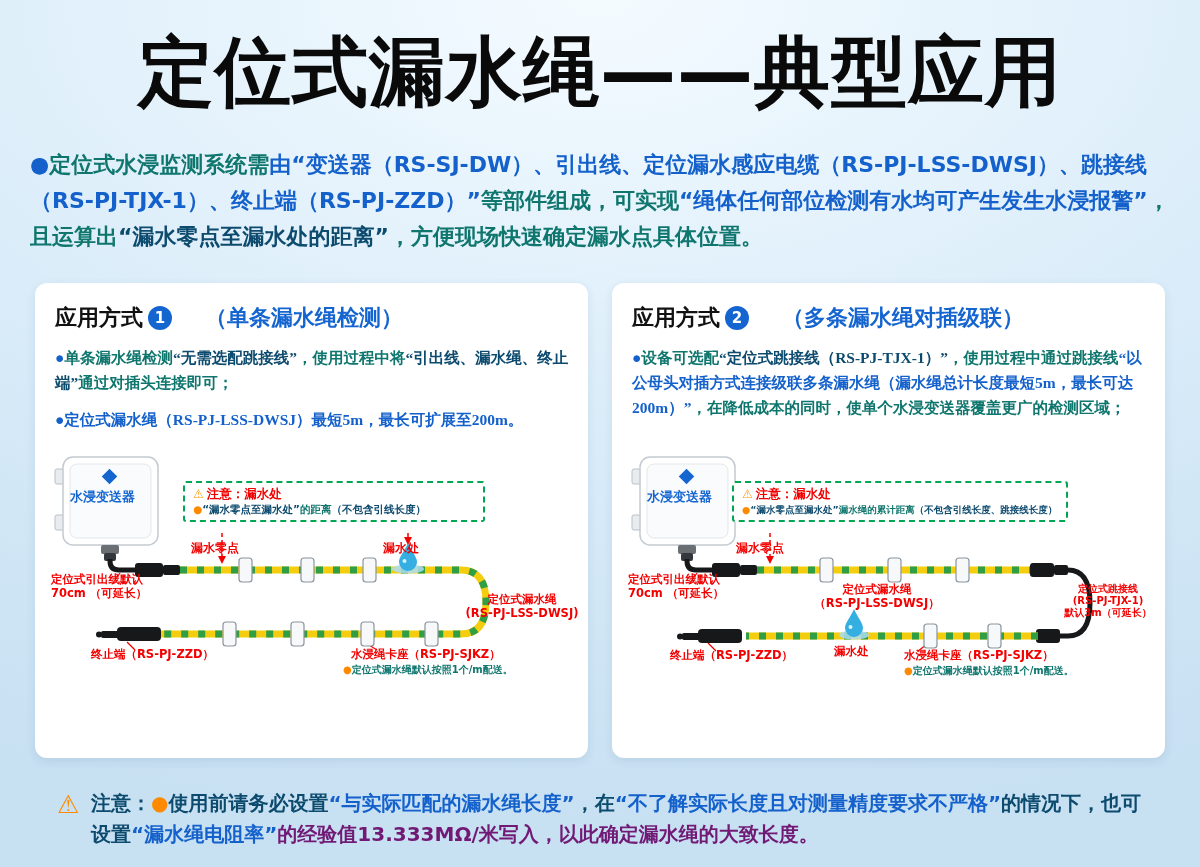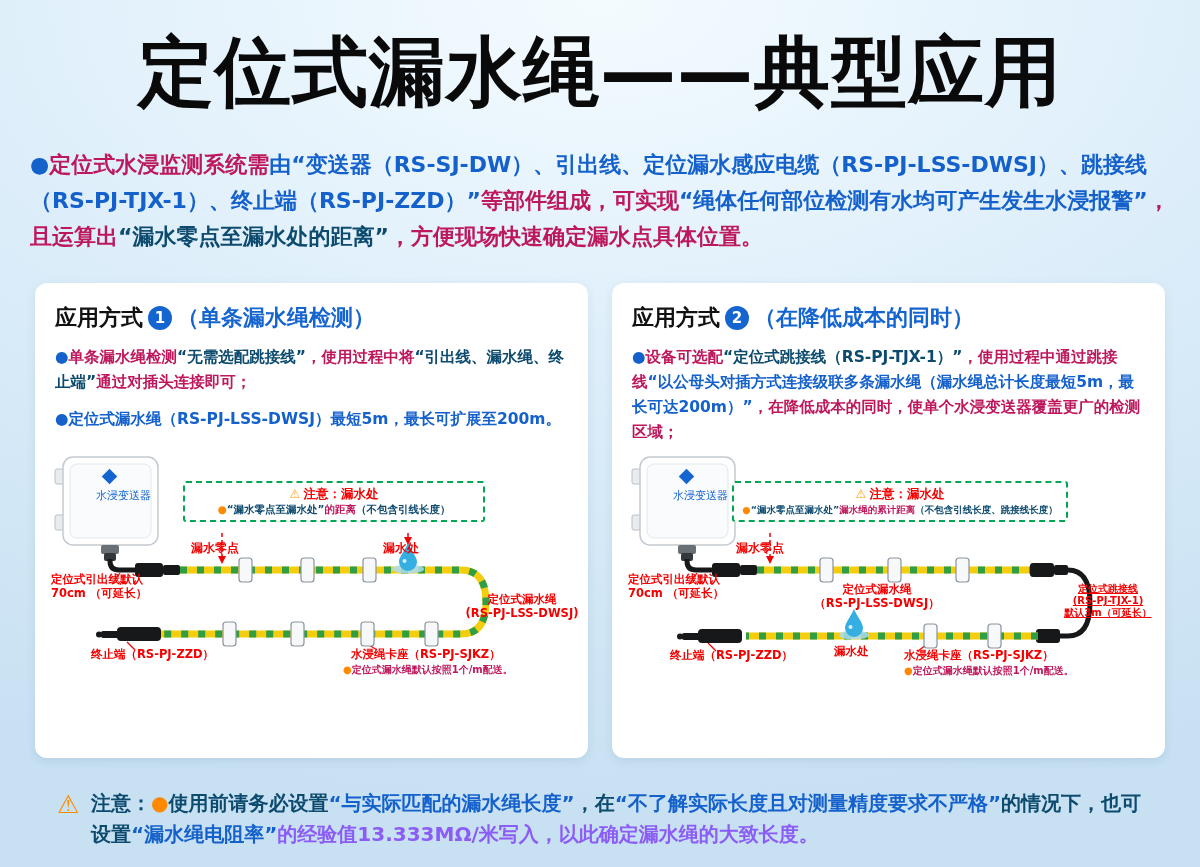--- a/index.html
+++ b/index.html
@@ -27,48 +27,48 @@
     width:553px; height:475px; padding:20px 14px 0 14px;
     box-shadow:0 3px 10px rgba(30,80,120,0.10);
   }
   .card-title { display:flex; align-items:center; gap:5px; font-size:22px; font-weight:800; padding-left:6px; }
   .ct-prefix { color:#111; }
   .badge {
     display:inline-flex; align-items:center; justify-content:center;
     width:24px; height:24px; border-radius:50%;
     background:#1565d1; color:#fff; font-size:15px; font-weight:800;
   }
-  .ct-suffix { color:#1565d1; }
-  .card-body { font-size:15.5px; font-weight:700; line-height:25px; margin-top:12px; padding:0 4px 0 6px; }
+  .ct-suffix { color:#1565d1;margin-left:28px; }
+  .card-body { font-size:15.5px; font-weight:700; line-height:25px; margin-top:12px; padding:0 4px 0 6px;font-family:Liberation Serif, serif; }
   .card-body + .card-body { }
 
-  .seg-black { color:#be185d; }
-  .seg-dark  { color:#8b5cf6; }
+  .seg-black { color:#0f766e; }
+  .seg-dark  { color:#701a75; }
   .seg-blue  { color:#1461cc; }
   .seg-red   { color:#0c4a6e; }
   .seg-orange{ color:#ff8a00; }
   .seg-b { font-weight:900; }
 
   .diagram { position:absolute; left:8px; top:172px; width:540px; height:250px; }
   .dsvg { position:absolute; left:0; top:0; }
 
   .dlabel {
     position:absolute; color:#f30000; font-weight:800;
     font-size:11.5px; line-height:13.5px; white-space:nowrap;
   }
   .dlabel.big { font-size:12px; }
   .dlabel.center { text-align:center; white-space:normal; }
-  .dlabel.small { font-size:10px; line-height:12px;text-decoration:underline; }
+  .dlabel.small { font-size:10px; line-height:12px; }
   .device-label {
-    position:absolute; color:#1565d1; font-weight:400; font-size:11px;
-    text-align:right; white-space:nowrap;
+    position:absolute; color:#1565d1; font-weight:700; font-size:13px;
+    text-align:left; white-space:nowrap;
   }
   .note-box {
     position:absolute; border:2px dashed #00a651; border-radius:3px;
-    padding:3px 8px 4px; background:rgba(255,255,255,0.92);text-align:center;
+    padding:3px 8px 4px; background:rgba(255,255,255,0.92);
   }
   .note-title { font-size:12.5px; font-weight:800; color:#f30000; line-height:15px; }
   .note-title .warn { color:#ff9800; margin-right:3px; font-size:12px; }
   .note-line2 { font-size:10.5px; font-weight:700; line-height:13px; margin-top:1px; white-space:nowrap; }
   .note-line2.tiny { font-size:9.5px; }
   .clip-note { position:absolute; font-size:10px; font-weight:700; color:#222; white-space:nowrap; }
 
   .footer { position:absolute; left:57px; top:788px; width:1092px; font-size:20px; font-weight:800; line-height:31px; }
   .footer-icon { position:absolute; left:0; top:1px; font-size:25px; color:#ff8a00; font-weight:700; }
   .footer-text { padding-left:34px; }
@@ -170,21 +170,21 @@
         <div class="dlabel" style="left:48px; top:193px;">终止端（RS-PJ-ZZD）</div>
         <div class="dlabel" style="left:308px; top:193px;">水浸绳卡座（RS-PJ-SJKZ）</div>
         <div class="clip-note" style="left:300px; top:208px;"><span class="seg-orange">●</span><span class="seg-black">定位式漏水绳默认按照1个/m配送。</span></div>
       </div>
     </section>
 
     <section class="card">
       <div class="card-title">
         <span class="ct-prefix">应用方式</span>
         <span class="badge">2</span>
-        <span class="ct-suffix">（在降低成本的同时）</span>
+        <span class="ct-suffix">（多条漏水绳对插级联）</span>
       </div>
       <p class="card-body"><span class="seg-blue">●</span><span class="seg-black">设备可选配</span><span class="seg-red">“定位式跳接线（RS-PJ-TJX-1）”</span><span class="seg-black">，使用过程中通过跳接线</span><span class="seg-blue">“以公母头对插方式连接级联多条漏水绳（漏水绳总计长度最短5m，最长可达200m）”</span><span class="seg-black">，在降低成本的同时，使单个水浸变送器覆盖更广的检测区域；</span></p>
 
       <div class="diagram">
         <svg class="dsvg" width="540" height="250" viewBox="0 0 540 250">
           <g stroke="#f30000" stroke-width="1.3">
             <path d="M70,128 L77,118"></path>
             <path d="M96,196 L88,188"></path>
             <path d="M298,196 L306,190"></path>
           </g>

